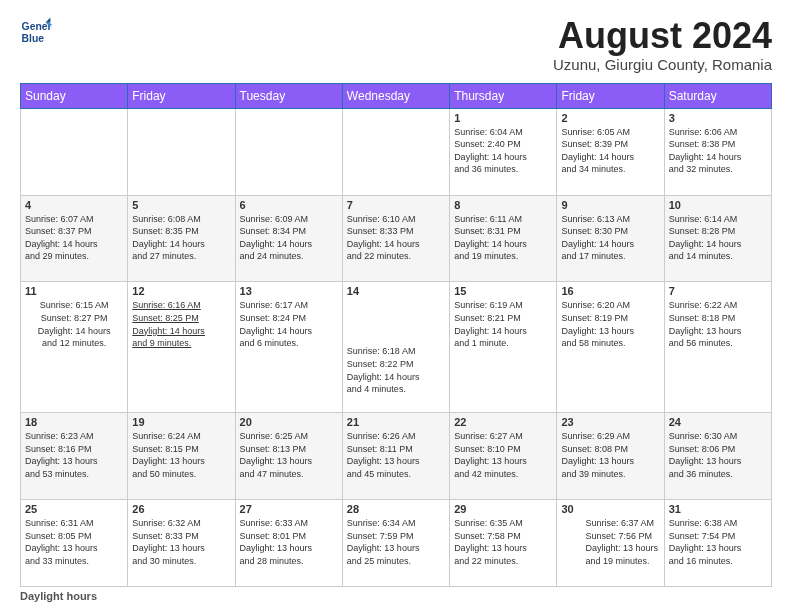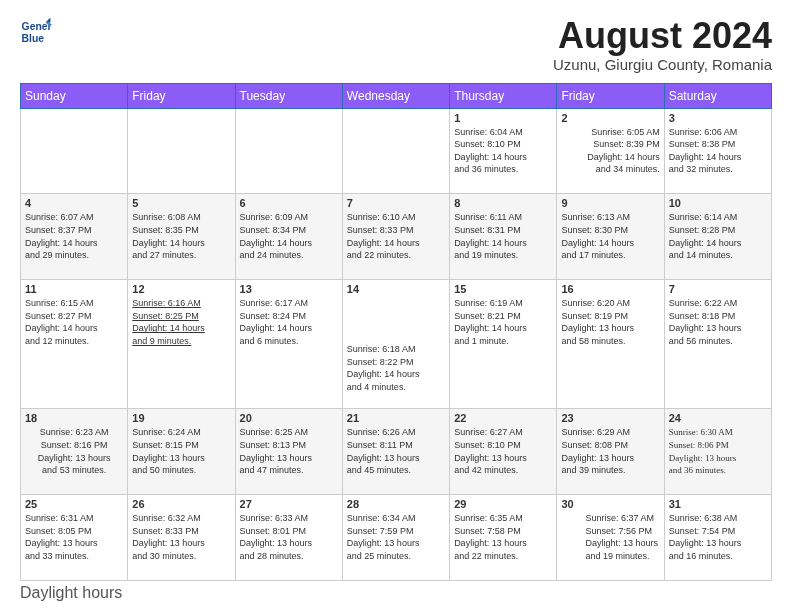--- a/index.html
+++ b/index.html
@@ -80,24 +80,25 @@
     }
     .day-info {
       font-size: 9px;
       color: #333;
       line-height: 1.4;
     }
     .empty-cell {
       background: #fff;
     }
     .footer-note {
-      font-size: 16px;
+      font-size: 11px;
       color: #555;
       margin-top: 3px;
       text-align: left;
+      font-weight: bold;
     }
   </style>
 </head>
 <body>
 
 <div class="page">
   <div class="header">
     <div class="logo">
       <svg class="logo-icon" viewBox="0 0 40 40">
         <text x="2" y="18" font-family="Arial" font-size="13" font-weight="bold" fill="#1a4a8a">General</text>
@@ -126,27 +127,27 @@
     </thead>
     <tbody id="calendar-body">
     <tr>
           <td class="empty-cell"></td>
           <td class="empty-cell"></td>
           <td class="empty-cell"></td>
           <td class="empty-cell"></td>
           <td>
             <div class="day-number">1</div>
             <div class="day-info" style="white-space: pre-line;">Sunrise: 6:04 AM
-Sunset: 8:10 PM
+Sunset: 2:40 PM
 Daylight: 14 hours
 and 36 minutes.</div>
           </td>
           <td>
             <div class="day-number">2</div>
-            <div class="day-info" style="white-space: pre-line; text-align: right;">Sunrise: 6:05 AM
+            <div class="day-info" style="white-space: pre-line;">Sunrise: 6:05 AM
 Sunset: 8:39 PM
 Daylight: 14 hours
 and 34 minutes.</div>
           </td>
           <td>
             <div class="day-number">3</div>
             <div class="day-info" style="white-space: pre-line;">Sunrise: 6:06 AM
 Sunset: 8:38 PM
 Daylight: 14 hours
 and 32 minutes.</div>
@@ -199,21 +200,21 @@
             <div class="day-number">10</div>
             <div class="day-info" style="white-space: pre-line;">Sunrise: 6:14 AM
 Sunset: 8:28 PM
 Daylight: 14 hours
 and 14 minutes.</div>
           </td>
         </tr>
         <tr>
           <td>
             <div class="day-number">11</div>
-            <div class="day-info" style="white-space: pre-line;">Sunrise: 6:15 AM
+            <div class="day-info" style="white-space: pre-line; text-align: center;">Sunrise: 6:15 AM
 Sunset: 8:27 PM
 Daylight: 14 hours
 and 12 minutes.</div>
           </td>
           <td>
             <div class="day-number">12</div>
             <div class="day-info" style="white-space: pre-line; text-decoration: underline;">Sunrise: 6:16 AM
 Sunset: 8:25 PM
 Daylight: 14 hours
 and 9 minutes.</div>
@@ -250,21 +251,21 @@
             <div class="day-number">7</div>
             <div class="day-info" style="white-space: pre-line;">Sunrise: 6:22 AM
 Sunset: 8:18 PM
 Daylight: 13 hours
 and 56 minutes.</div>
           </td>
         </tr>
         <tr>
           <td>
             <div class="day-number">18</div>
-            <div class="day-info" style="white-space: pre-line; text-align: center;">Sunrise: 6:23 AM
+            <div class="day-info" style="white-space: pre-line;">Sunrise: 6:23 AM
 Sunset: 8:16 PM
 Daylight: 13 hours
 and 53 minutes.</div>
           </td>
           <td>
             <div class="day-number">19</div>
             <div class="day-info" style="white-space: pre-line;">Sunrise: 6:24 AM
 Sunset: 8:15 PM
 Daylight: 13 hours
 and 50 minutes.</div>
@@ -292,21 +293,21 @@
           </td>
           <td>
             <div class="day-number">23</div>
             <div class="day-info" style="white-space: pre-line;">Sunrise: 6:29 AM
 Sunset: 8:08 PM
 Daylight: 13 hours
 and 39 minutes.</div>
           </td>
           <td>
             <div class="day-number">24</div>
-            <div class="day-info" style="white-space: pre-line; font-family: Liberation Serif, serif;">Sunrise: 6:30 AM
+            <div class="day-info" style="white-space: pre-line;">Sunrise: 6:30 AM
 Sunset: 8:06 PM
 Daylight: 13 hours
 and 36 minutes.</div>
           </td>
         </tr>
         <tr>
           <td>
             <div class="day-number">25</div>
             <div class="day-info" style="white-space: pre-line;">Sunrise: 6:31 AM
 Sunset: 8:05 PM

